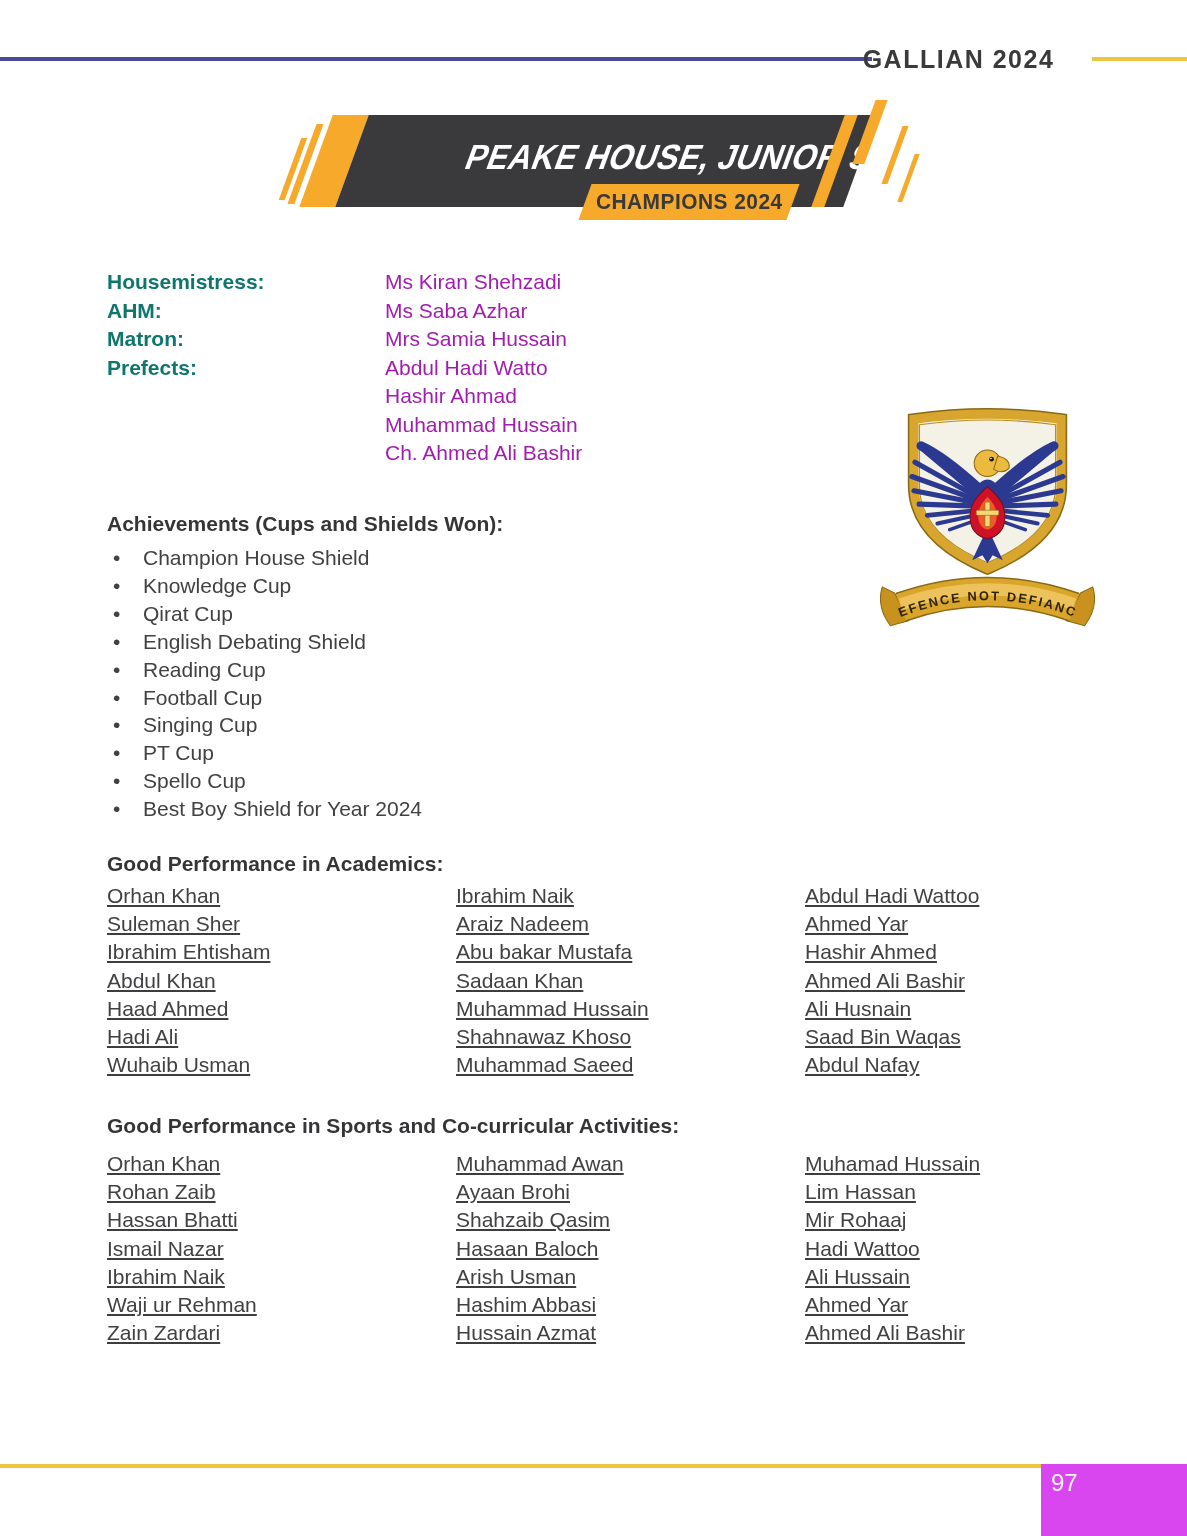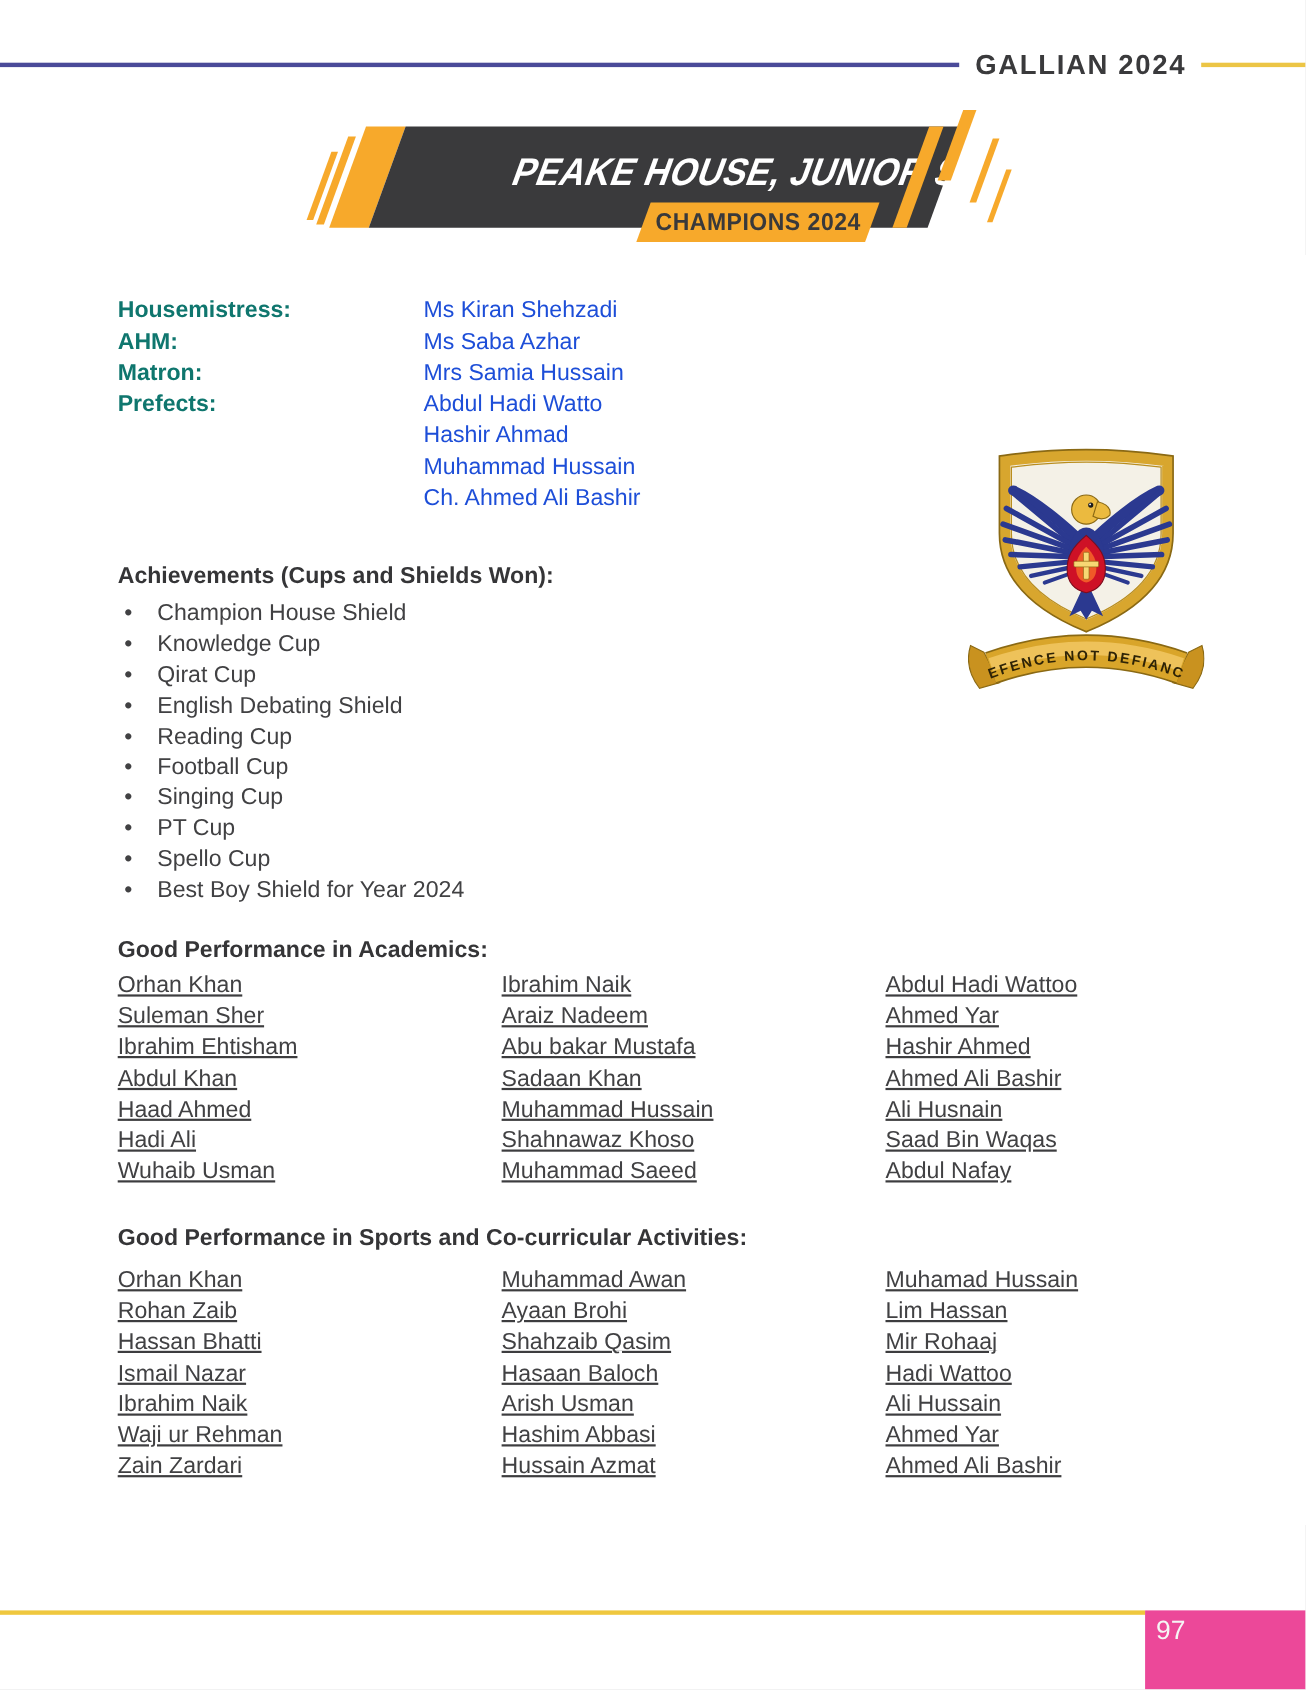--- a/index.html
+++ b/index.html
@@ -2,21 +2,21 @@
 <html><head>
 <meta charset="utf-8">
 <style>
   html,body{margin:0;padding:0;background:#e8e8e8;}
   .page{position:relative;width:1187px;height:1536px;margin:0 auto;background:#ffffff;
         font-family:"Liberation Sans", sans-serif;color:#3d3d3f;overflow:hidden;
         -webkit-font-smoothing:antialiased;}
 
   
   .rule-blue{position:absolute;left:0;top:57px;width:872px;height:4px;background:#4a4a99;}
-  .mag-title{position:absolute;left:880px;top:45px;width:205px;text-align:center;
+  .mag-title{position:absolute;left:856px;top:45px;width:205px;text-align:center;
              font-size:25px;font-weight:bold;letter-spacing:1.5px;color:#3a3a3c;white-space:nowrap;}
   .rule-yellow-top{position:absolute;left:1092px;top:57px;width:95px;height:4px;background:#ecc545;}
 
   
   .banner{position:absolute;left:280px;top:110px;width:660px;height:118px;}
   .banner .skew{position:absolute;transform:skewX(-20deg);}
   .slash-yel{background:#f7a92b;}
   .band-dark{left:72px;top:5px;width:508px;height:92px;background:#3a3a3c;}
   .wide-slash{left:36px;top:5px;width:36px;height:92px;}
   .thin-a{left:10px;top:28px;width:6px;height:62px;}
@@ -30,21 +30,21 @@
                 transform:scaleX(0.9);transform-origin:center;letter-spacing:0.5px;}
   .champ{left:305px;top:74px;width:208px;height:36px;background:#f7a92b;z-index:3;
          display:flex;align-items:center;justify-content:center;}
   .champ-text{font-size:22px;font-weight:bold;color:#39393b;transform:skewX(20deg) scaleX(0.95);
               white-space:nowrap;letter-spacing:0.5px;}
 
   
   .staff{position:absolute;left:107px;top:268px;}
   .staff-row{display:flex;line-height:28.5px;font-size:21px;}
   .staff-label{width:278px;font-weight:bold;color:#0f766e;}
-  .staff-value{color:#1d4ed8;}
+  .staff-value{color:#a21caf;}
 
   
   .crest{position:absolute;left:880px;top:405px;width:215px;height:235px;}
 
   
   .ach-head{position:absolute;left:107px;top:512px;font-size:21px;font-weight:bold;color:#353537;}
   .bullets{position:absolute;left:107px;top:544px;margin:0;padding:0;list-style:none;}
   .bullets li{display:flex;line-height:27.9px;font-size:21px;color:#414143;}
   .bullets .dot{width:30px;text-align:left;padding-left:6px;color:#414143;}
 
@@ -53,21 +53,21 @@
   .acad-head{top:852px;text-align:center;}
   .sport-head{top:1114px;}
   .cols{position:absolute;left:107px;display:flex;text-decoration:underline;}
   .acad-cols{top:882px;}
   .sport-cols{top:1150px;}
   .col{width:349px;}
   .col .name{line-height:28.2px;font-size:21px;color:#414143;white-space:nowrap;}
 
   
   .rule-yellow-bot{position:absolute;left:0;top:1464px;width:1041px;height:4px;background:#efc73e;}
-  .pageno-box{position:absolute;left:1041px;top:1464px;width:146px;height:72px;background:#ec4899;}
+  .pageno-box{position:absolute;left:1041px;top:1464px;width:146px;height:72px;background:#d946ef;}
   .pageno{position:absolute;left:10px;top:5px;font-size:24px;color:#f5f5f5;}
 </style>
 </head>
 <body>
 
 <div class="page">
 
   <div class="rule-blue"></div>
   <div class="mag-title">GALLIAN 2024</div>
   <div class="rule-yellow-top"></div>

